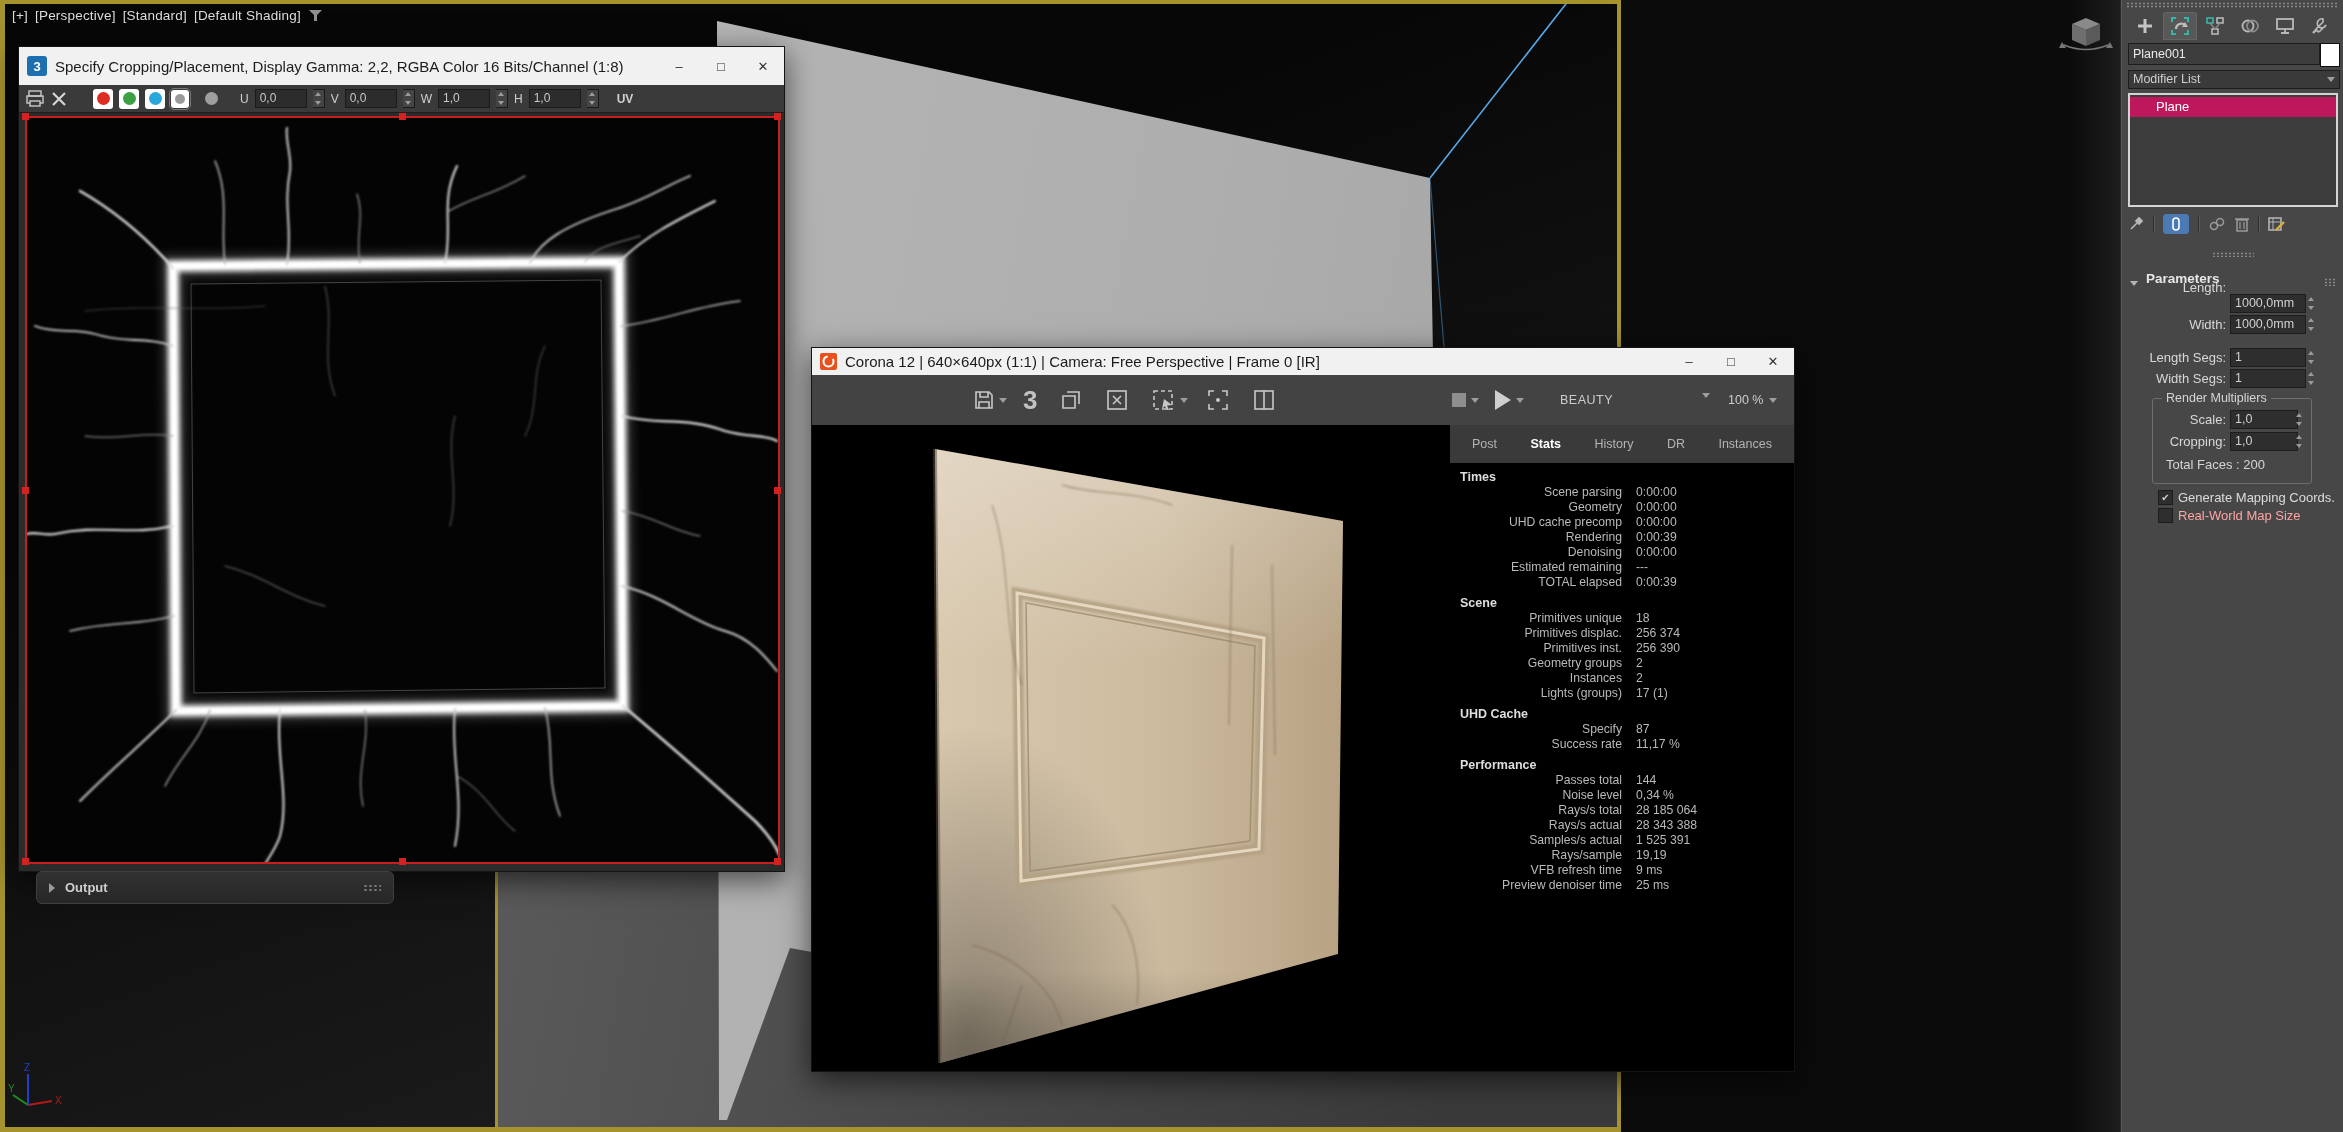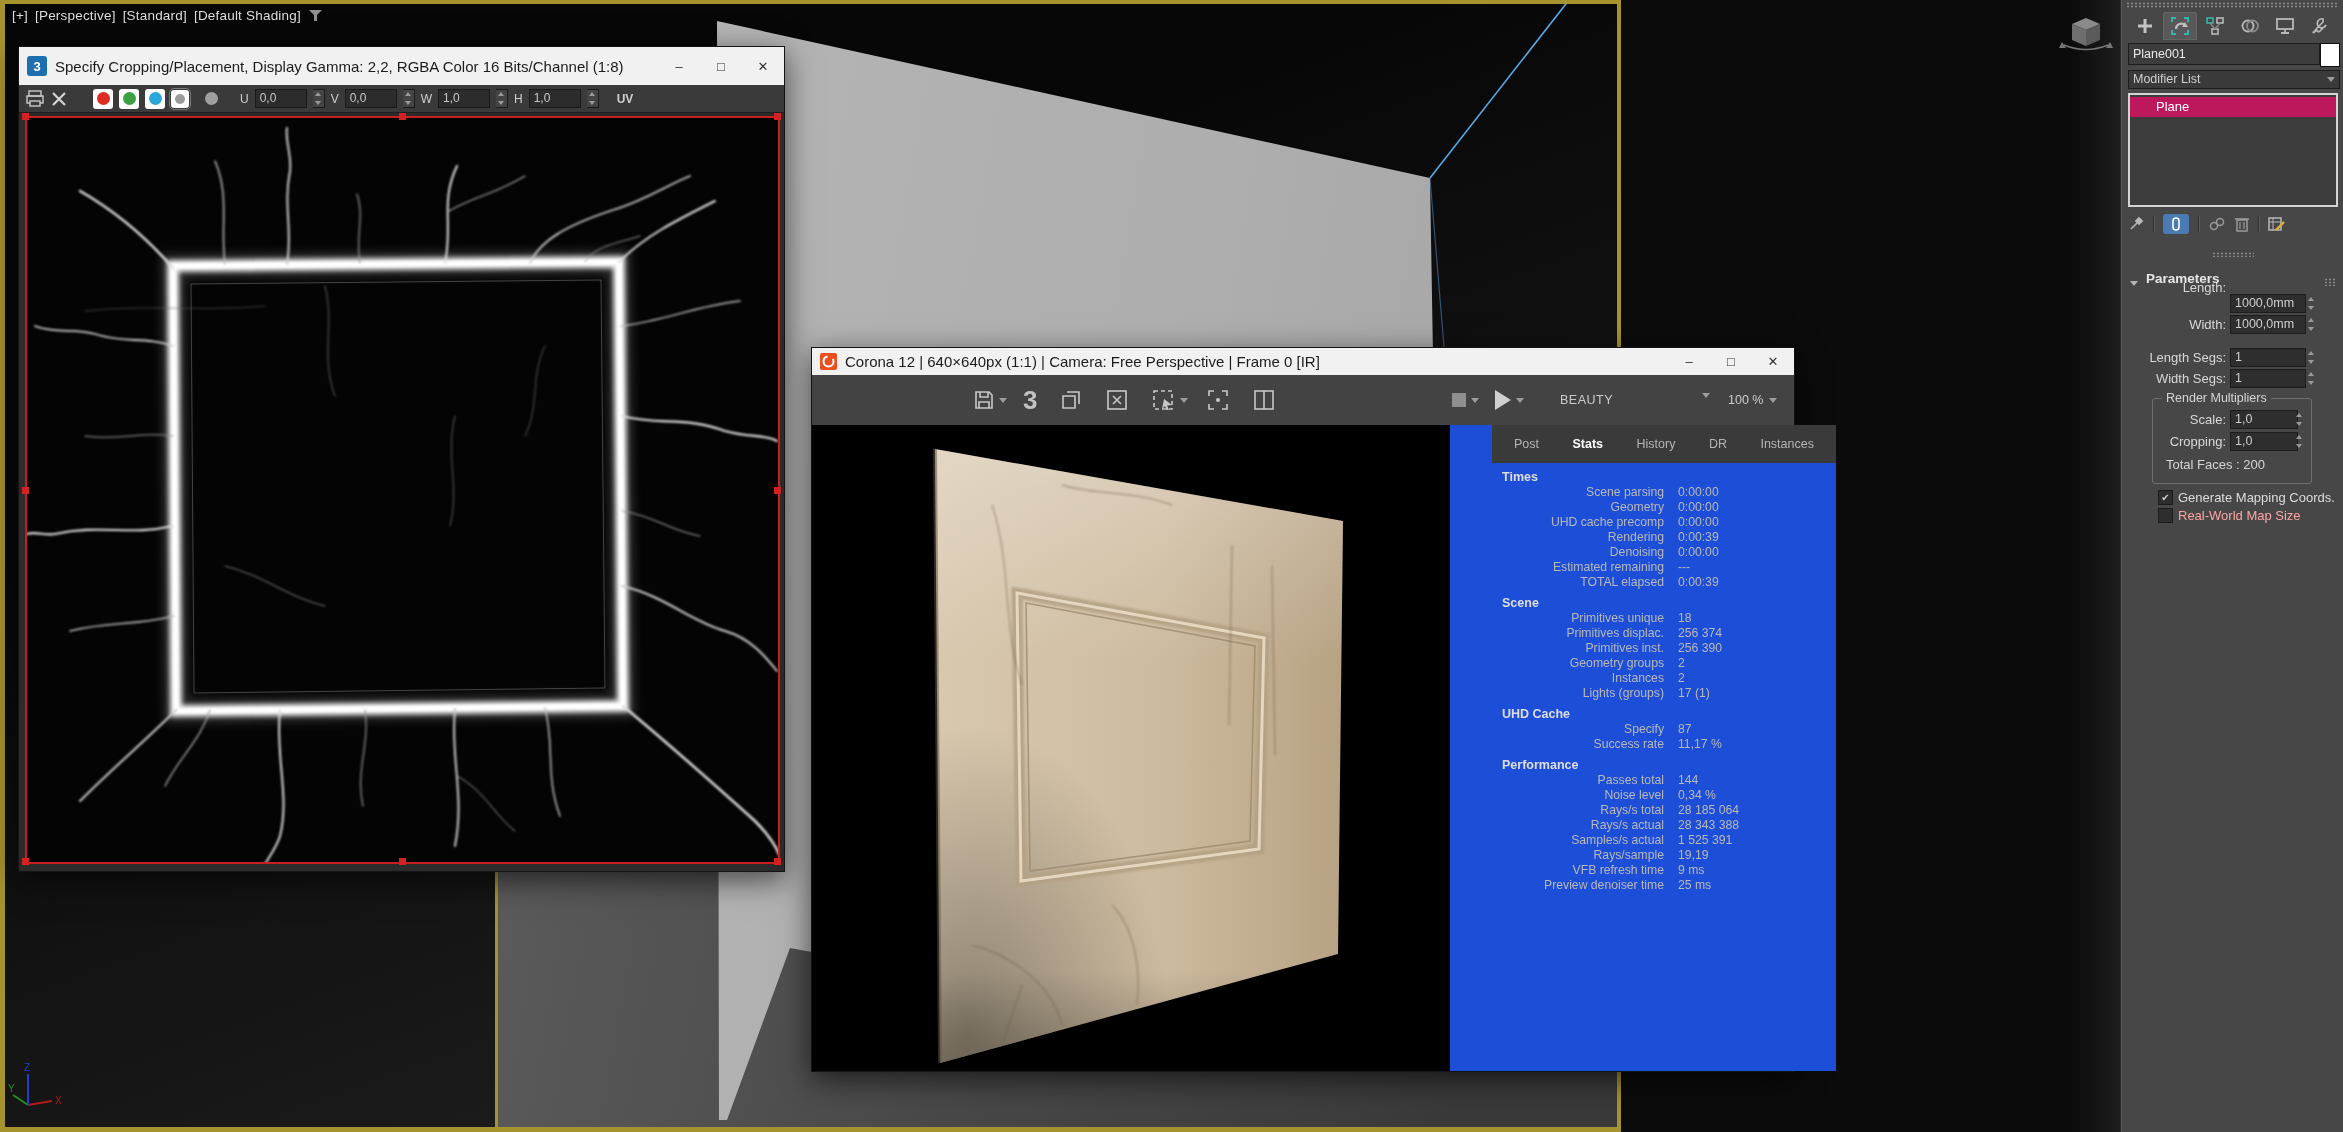--- a/index.html
+++ b/index.html
@@ -46,21 +46,21 @@
   .tri-r{width:0;height:0;border-top:5px solid transparent;border-bottom:5px solid transparent;border-left:6px solid #9a9a9a;}
   .gripdots{margin-left:auto;width:18px;height:8px;
      background:radial-gradient(circle,#777 1px,transparent 1.4px);background-size:5px 4px;}
 
   
   #coronawin{left:811px;top:347px;width:982px;height:723px;background:#434343;}
   #cor-toolbar{left:0;top:27px;width:100%;height:50px;background:#434343;display:flex;align-items:center;}
   .cicon{display:flex;align-items:center;justify-content:center;height:34px;cursor:default;}
   .caret{width:0;height:0;border-left:4px solid transparent;border-right:4px solid transparent;border-top:5px solid #9d9d9d;}
   #cor-canvas{left:0;top:77px;width:638px;height:646px;background:#000;}
-  #cor-stats{left:638px;top:77px;width:344px;height:646px;background:#1d4ed8;padding-left:42px;}
+  #cor-stats{left:638px;top:77px;width:344px;height:646px;background:#000000;}
   #cor-tabs{display:flex;align-items:center;height:38px;justify-content:space-between;padding:0 22px;background:#3a3a3a;}
   #cor-tabs .tab{font-size:12.5px;color:#b4b4b4;cursor:default;}
   #cor-tabs .tab.act{color:#fff;font-weight:bold;}
   .shead{font-weight:bold;color:#dedede;font-size:12.5px;height:18px;line-height:20px;margin-top:3px;}
   .srow{display:flex;height:15px;line-height:15px;font-size:12.2px;color:#b9b9b9;}
   .srow .l{width:162px;text-align:right;margin-right:14px;}
   .srow .v{flex:1;}
 
   
   #cmdpanel{left:2121px;top:0;width:222px;height:1132px;background:#474747;border-left:1px solid #5a5a5a;
@@ -246,20 +246,25 @@
     <div class="a hdl" style="left:3px;top:66px"></div>
     <div class="a hdl" style="left:380px;top:66px"></div>
     <div class="a hdl" style="left:755px;top:66px"></div>
     <div class="a hdl" style="left:3px;top:440px"></div>
     <div class="a hdl" style="left:755px;top:440px"></div>
     <div class="a hdl" style="left:3px;top:811px"></div>
     <div class="a hdl" style="left:380px;top:811px"></div>
     <div class="a hdl" style="left:755px;top:811px"></div>
   </div>
 
+  <div class="a" id="outputbar">
+    <div class="tri-r"></div>
+    <span style="margin-left:10px;font-weight:bold;font-size:13px;color:#cfcfcf">Output</span>
+    <div class="gripdots"></div>
+  </div>
 
   <div class="a win" id="coronawin">
     <div class="tbar" style="height:27px">
       <svg width="17" height="17" style="margin:0 8px" viewBox="0 0 17 17">
         <rect x="0" y="0" width="17" height="17" rx="2" fill="#e8501e"></rect>
         <circle cx="8.5" cy="8.5" r="5" fill="none" stroke="#fff" stroke-width="2" stroke-dasharray="22 6"></circle>
       </svg>
       <span class="ttl">Corona 12 | 640×640px (1:1) | Camera: Free Perspective | Frame 0 [IR]</span>
       <div class="wctl">
         <span>–</span>

